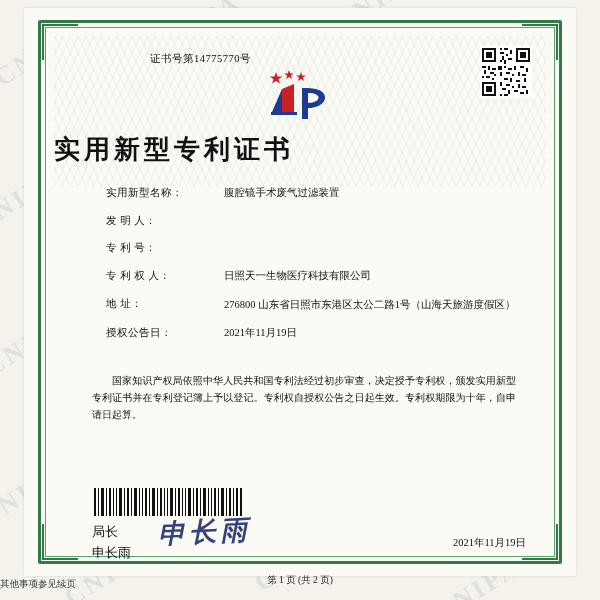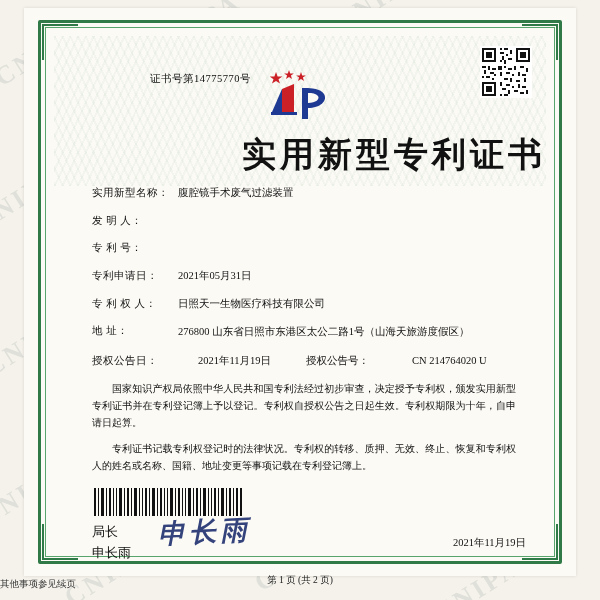--- a/index.html
+++ b/index.html
@@ -60,77 +60,77 @@
   
   .band{
     position:absolute;left:0;right:0;height:150px;top:0;
     background:
       repeating-linear-gradient(115deg, rgba(47,122,70,0.045) 0 2px, transparent 2px 7px),
       repeating-linear-gradient(65deg, rgba(47,122,70,0.045) 0 2px, transparent 2px 7px);
   }
 
   
   .cert-no{
-    position:absolute;left:96px;top:36px;
+    position:absolute;left:96px;top:16px;
     font-size:10.5px;color:#111;letter-spacing:.5px;
     font-family:"Liberation Serif",serif;
   }
   .qr{
     position:absolute;right:14px;top:10px;width:52px;height:52px;
     background:#fff;
   }
   .qr svg{display:block;}
 
   .logo{
     position:absolute;left:50%;top:32px;transform:translateX(-50%);
     width:116px;height:54px;
   }
 
   .title{
     position:absolute;left:0;right:0;top:96px;
-    text-align:right;
-    font-size:34px;
+    text-align:left;
+    font-size:26px;
     font-weight:700;
     letter-spacing:4px;
     color:#111;
     font-family:Liberation Serif, serif;
   }
 
   
   .fields{
-    position:absolute;left:38px;right:26px;top:150px;
+    position:absolute;left:52px;right:26px;top:150px;
     font-size:10.5px;
     color:#111;
     font-family:"Liberation Serif",serif;
   }
   .row{
     display:flex;
     align-items:flex-start;
     margin-bottom:13.5px;
     line-height:1.35;
   }
   .row .lab{
     width:86px;flex:0 0 86px;
     letter-spacing:.5px;
   }
-  .row .val{flex:1;}
-  .row.two .half{display:flex;flex:1;gap:20px;}
+  .row .val{flex:1;margin-left:32px;}
+  .row.two .half{display:flex;flex:1;}
   .row.two .lab2{width:86px;flex:0 0 86px;}
   .addr .val{line-height:1.5;}
 
   
   .paras{
     position:absolute;left:38px;right:30px;top:336px;
     font-size:10px;
     color:#111;
     line-height:1.72;
     text-align:justify;
     font-family:"Liberation Serif",serif;
   }
-  .paras p{margin:8px 0 7px 0;text-indent:2em;}
+  .paras p{margin:0 0 7px 0;text-indent:2em;}
 
   
   .barcode{
     position:absolute;left:38px;top:452px;width:152px;height:28px;
   }
 
   
   .sig-block{
     position:absolute;left:38px;top:486px;
     font-size:13px;color:#111;line-height:1.6;
@@ -292,51 +292,42 @@
       </div>
 
       <div class="row">
         <div class="lab">发 明 人：</div>
       </div>
 
       <div class="row">
         <div class="lab">专 利 号：</div>
       </div>
 
-      <div class="row">
-        <div class="lab">专利申请日：</div>
-        <div class="val">2021年05月31日</div>
-      </div>
 
       <div class="row">
         <div class="lab">专 利 权 人：</div>
         <div class="val">日照天一生物医疗科技有限公司</div>
       </div>
 
       <div class="row addr">
         <div class="lab">地 址：</div>
         <div class="val">276800  山东省日照市东港区太公二路1号（山海天旅游度假区）</div>
       </div>
 
       <div class="row two">
         <div class="half">
           <div class="lab">授权公告日：</div>
           <div class="val">2021年11月19日</div>
         </div>
-        <div class="half">
-          <div class="lab2">授权公告号：</div>
-          <div class="val">CN 214764020 U</div>
-        </div>
       </div>
 
     </div>
 
     <div class="paras">
       <p>国家知识产权局依照中华人民共和国专利法经过初步审查，决定授予专利权，颁发实用新型专利证书并在专利登记簿上予以登记。专利权自授权公告之日起生效。专利权期限为十年，自申请日起算。</p>
-      <p>专利证书记载专利权登记时的法律状况。专利权的转移、质押、无效、终止、恢复和专利权人的姓名或名称、国籍、地址变更等事项记载在专利登记簿上。</p>
     </div>
 
     <div class="barcode">
       <svg width="152" height="28" viewBox="0 0 152 28" shape-rendering="crispEdges">
         <rect width="152" height="28" fill="#fbfaf5"></rect>
         <g fill="#111">
           <rect x="2" y="0" width="2" height="28"></rect>
             <rect x="6" y="0" width="1" height="28"></rect>
           <rect x="9" y="0" width="3" height="28"></rect>
             <rect x="14" y="0" width="1" height="28"></rect>

